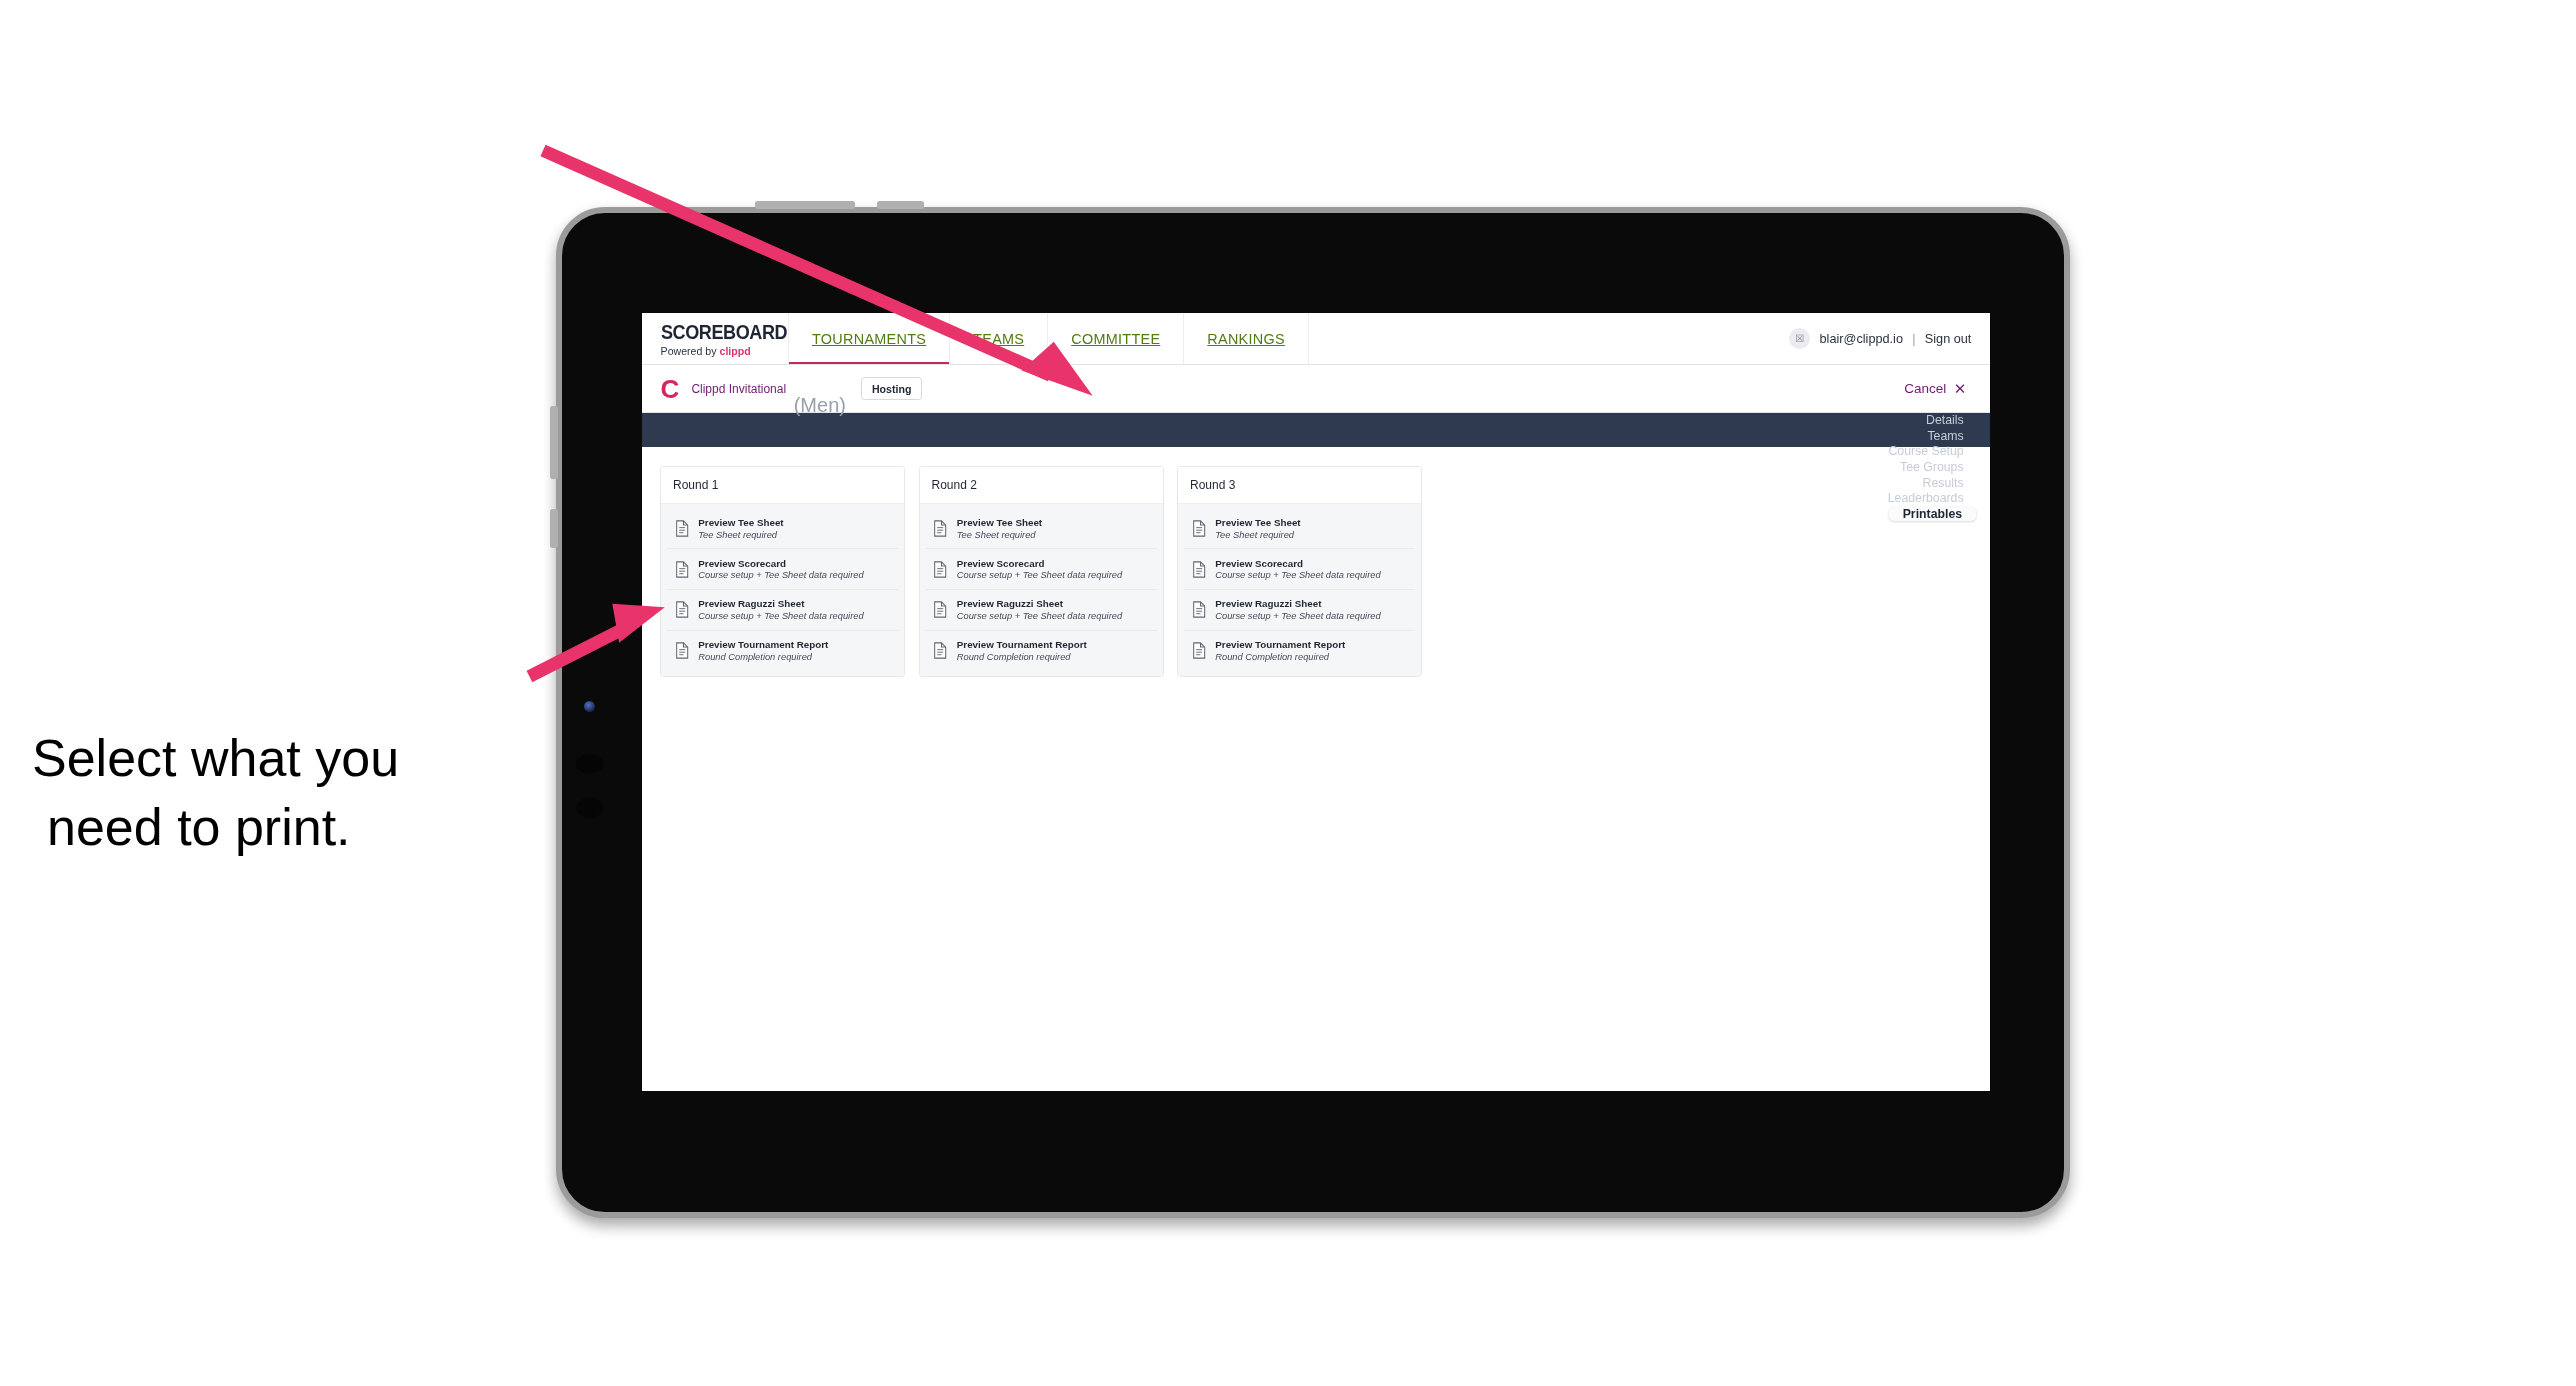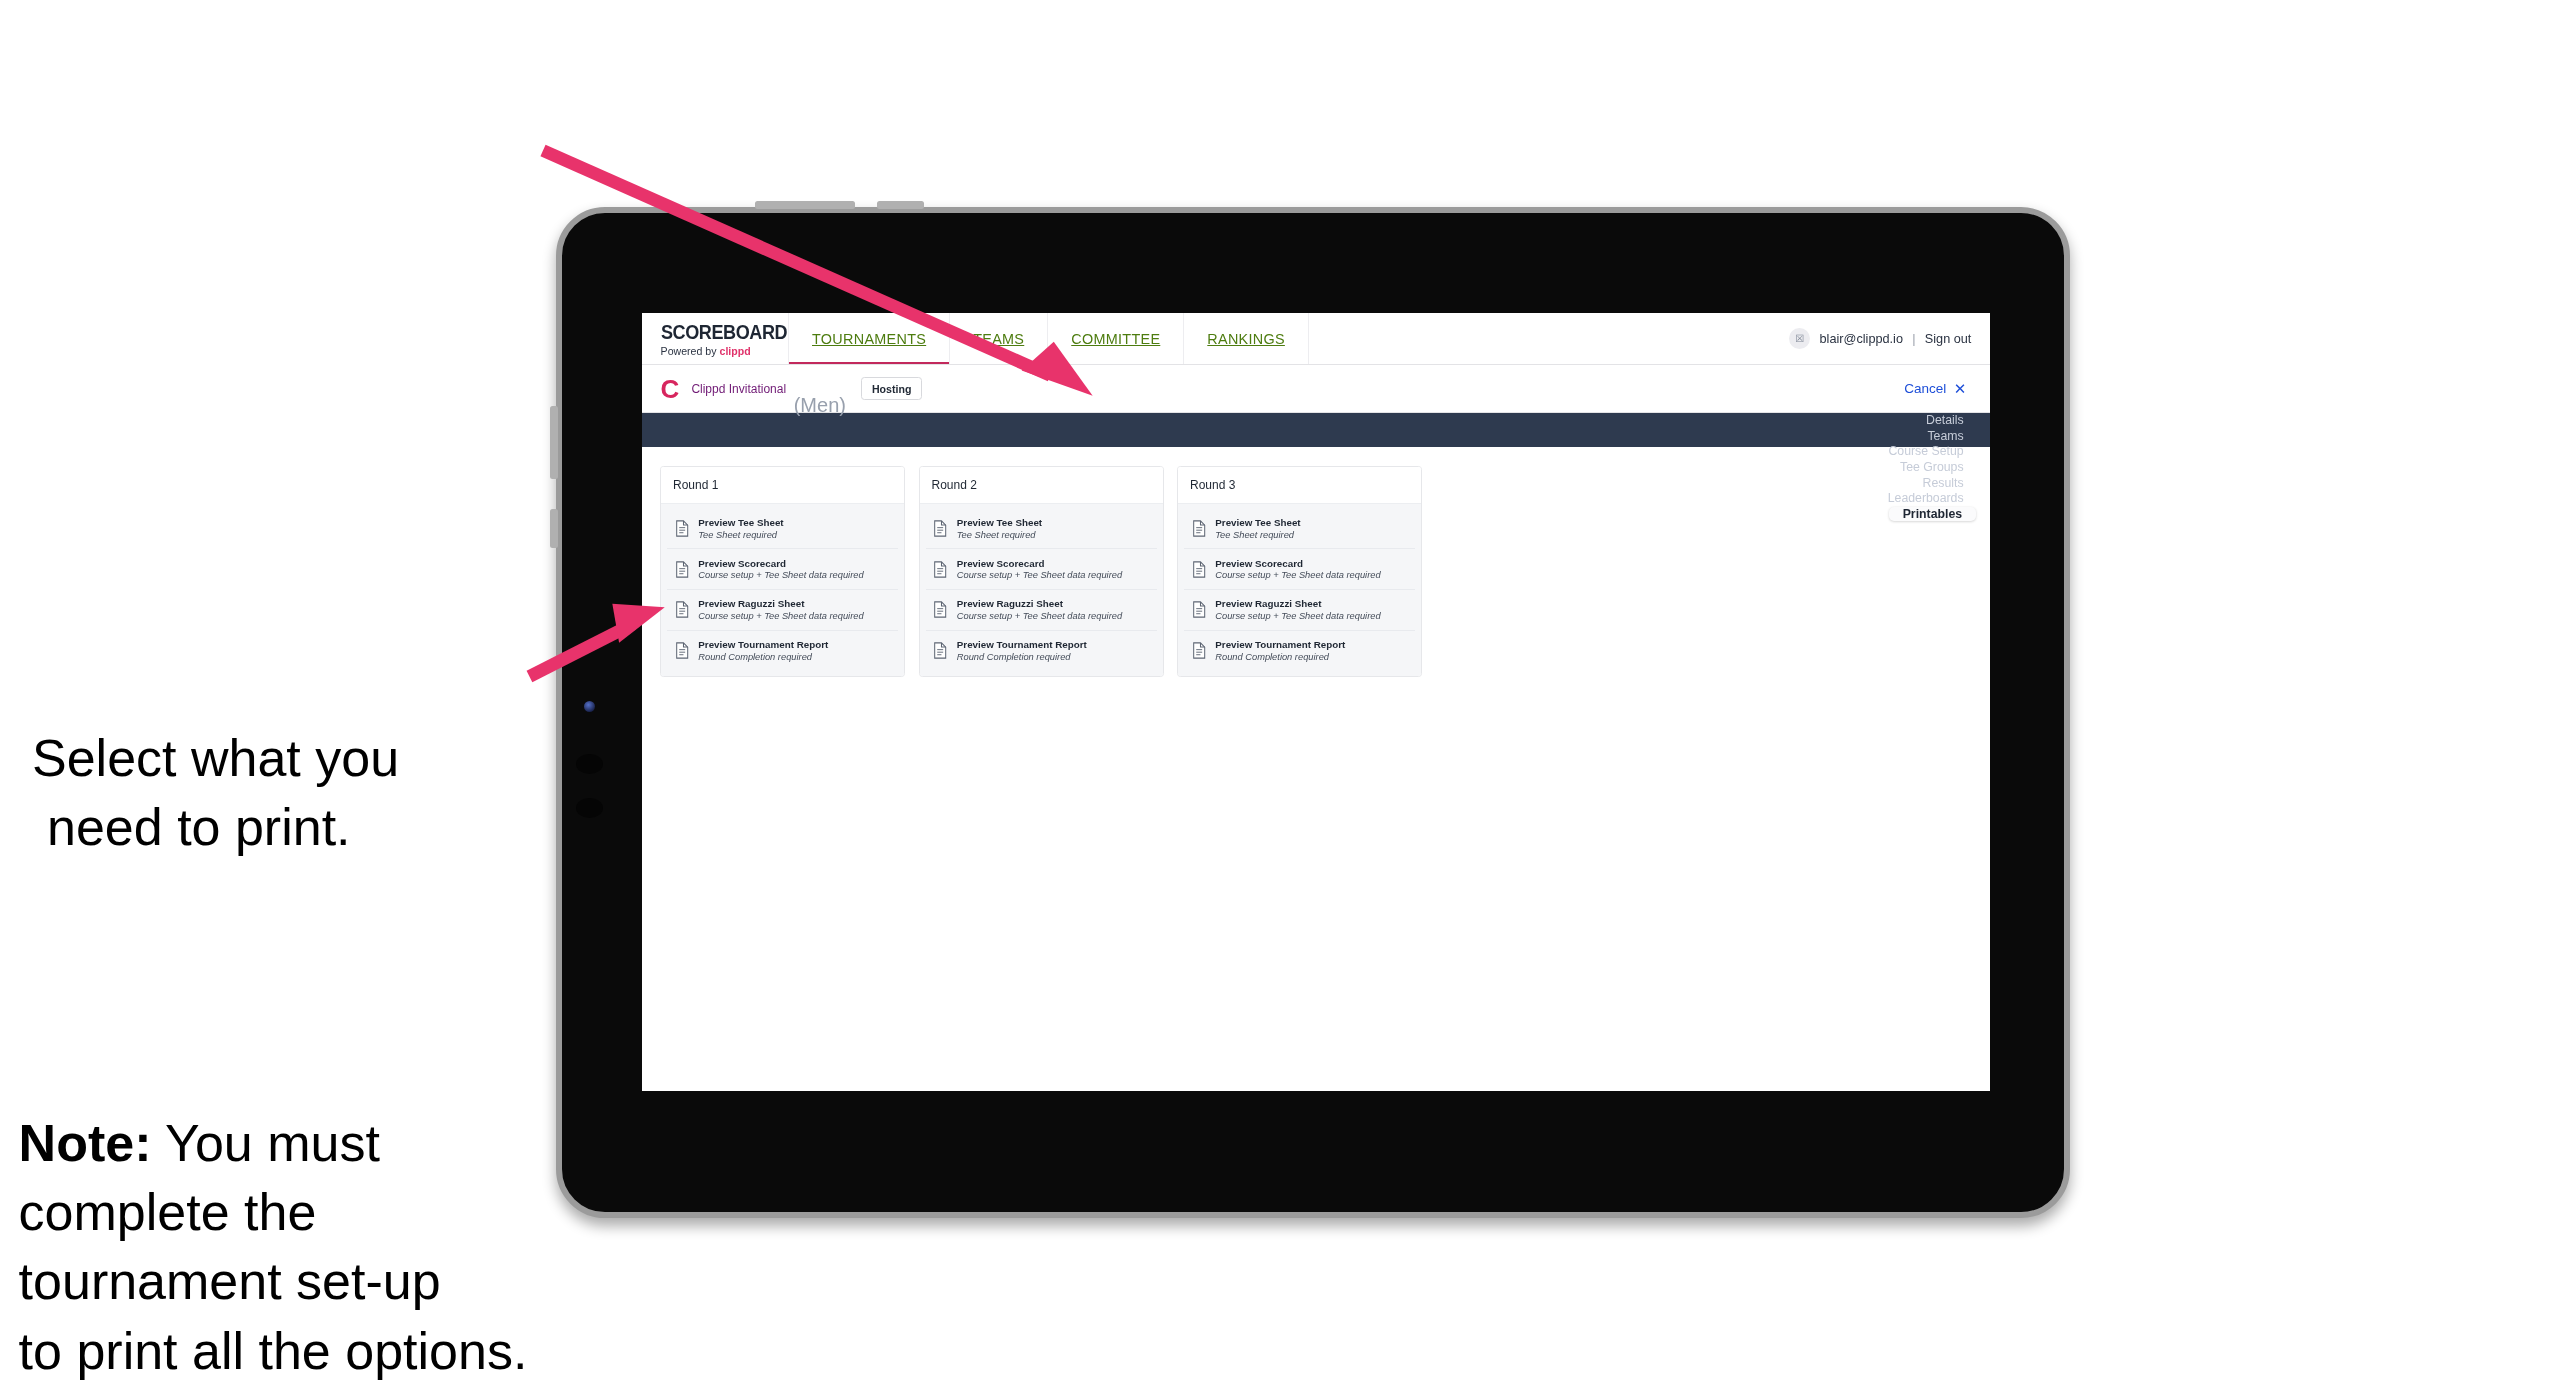--- a/index.html
+++ b/index.html
@@ -124,21 +124,21 @@
     font-weight: 700; font-size: 26px; color:#d7265e; margin-right: 12px; line-height: 1;
   }
   .tname { font-size: 12px; color:#701a75; }
   .tgender { font-size: 20px; color:#98a0ad; margin-left: 7.6px; margin-top: 33px; }
   .badge-hosting {
     margin-left: 15px; border:0.8px solid #d8d9dd; border-radius: 3.4px;
     padding: 4.2px 10px; font-size: 10.6px; font-weight:700; color:#222a36; background:#fff;
   }
   .tcancel {
     margin-left:auto; display:flex; align-items:center; gap:7.6px;
-    font-size: 13.5px; color:#1d4ed8; cursor:pointer; padding-right: 5px;
+    font-size: 13.5px; color:#701a75; cursor:pointer; padding-right: 5px;
   }
   .xglyph { font-size: 15px; line-height:1; }
 
   
   .tabbar {
     height: 34px; background:#2e3a4f; display:flex; align-items:flex-end; padding: 0 14.4px; gap: 1.7px; flex-direction: column;
   }
   .tab {
     font-size: 12.3px; color:#c6ccd8; padding: 0 12px; height: 26px;
     display:flex; align-items:center; cursor:pointer; border-radius: 4.2px 4.2px 0 0;
@@ -173,26 +173,20 @@
 </head>
 <body>
 
 <div class="page">
 
 
   <div class="annot" id="annot-select">
     <span>Select what you</span><span class="indent2">need to print.</span>
   </div>
 
-  <div class="annot" id="annot-note">
-    <b>Note:</b><span> You must
-complete the
-tournament set-up
-to print all the options.</span>
-  </div>
 
   <div class="tablet">
     <div class="bezel-btn-top"></div>
     <div class="bezel-btn-top2"></div>
     <div class="bezel-btn-left1"></div>
     <div class="bezel-btn-left2"></div>
     <div class="cam-dot"></div>
     <div class="side-port1"></div>
     <div class="side-port2"></div>
 

